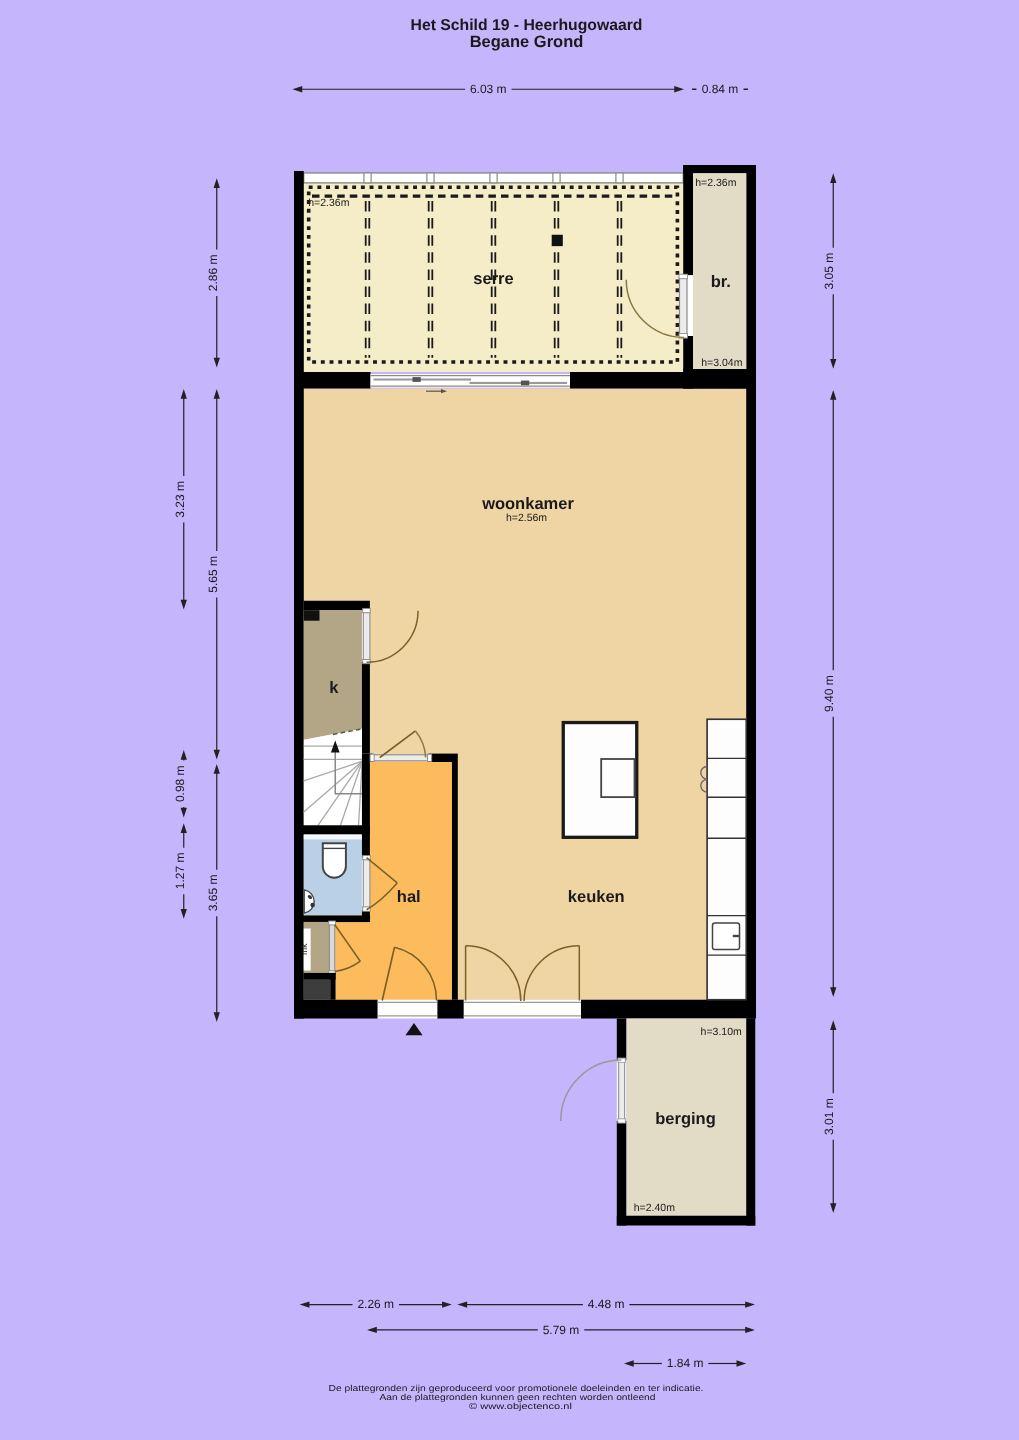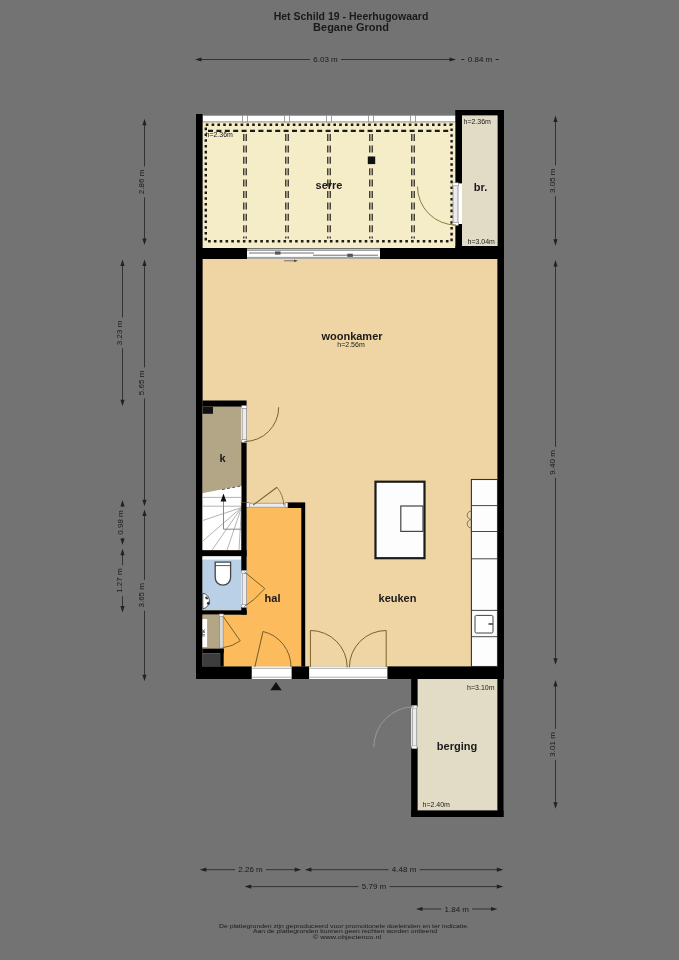--- a/index.html
+++ b/index.html
@@ -1,16 +1,16 @@
 <!DOCTYPE html>
 <html><head>
 <meta charset="utf-8">
 <style>
   html,body{margin:0;padding:0;background:#ffffff;}
-  #page{position:relative;width:679px;height:960px;background:#737373;overflow:hidden;
+  #page{position:relative;width:679px;height:960px;background:#c4b5fd;overflow:hidden;
         font-family:"Liberation Sans", sans-serif;}
   svg{position:absolute;top:0;left:0;}
   text{font-family:"Liberation Sans", sans-serif;}
 </style>
 </head>
 <body>
 <div id="page">
 <svg width="679" height="960" viewBox="0 0 679 960">
 
 <g>

